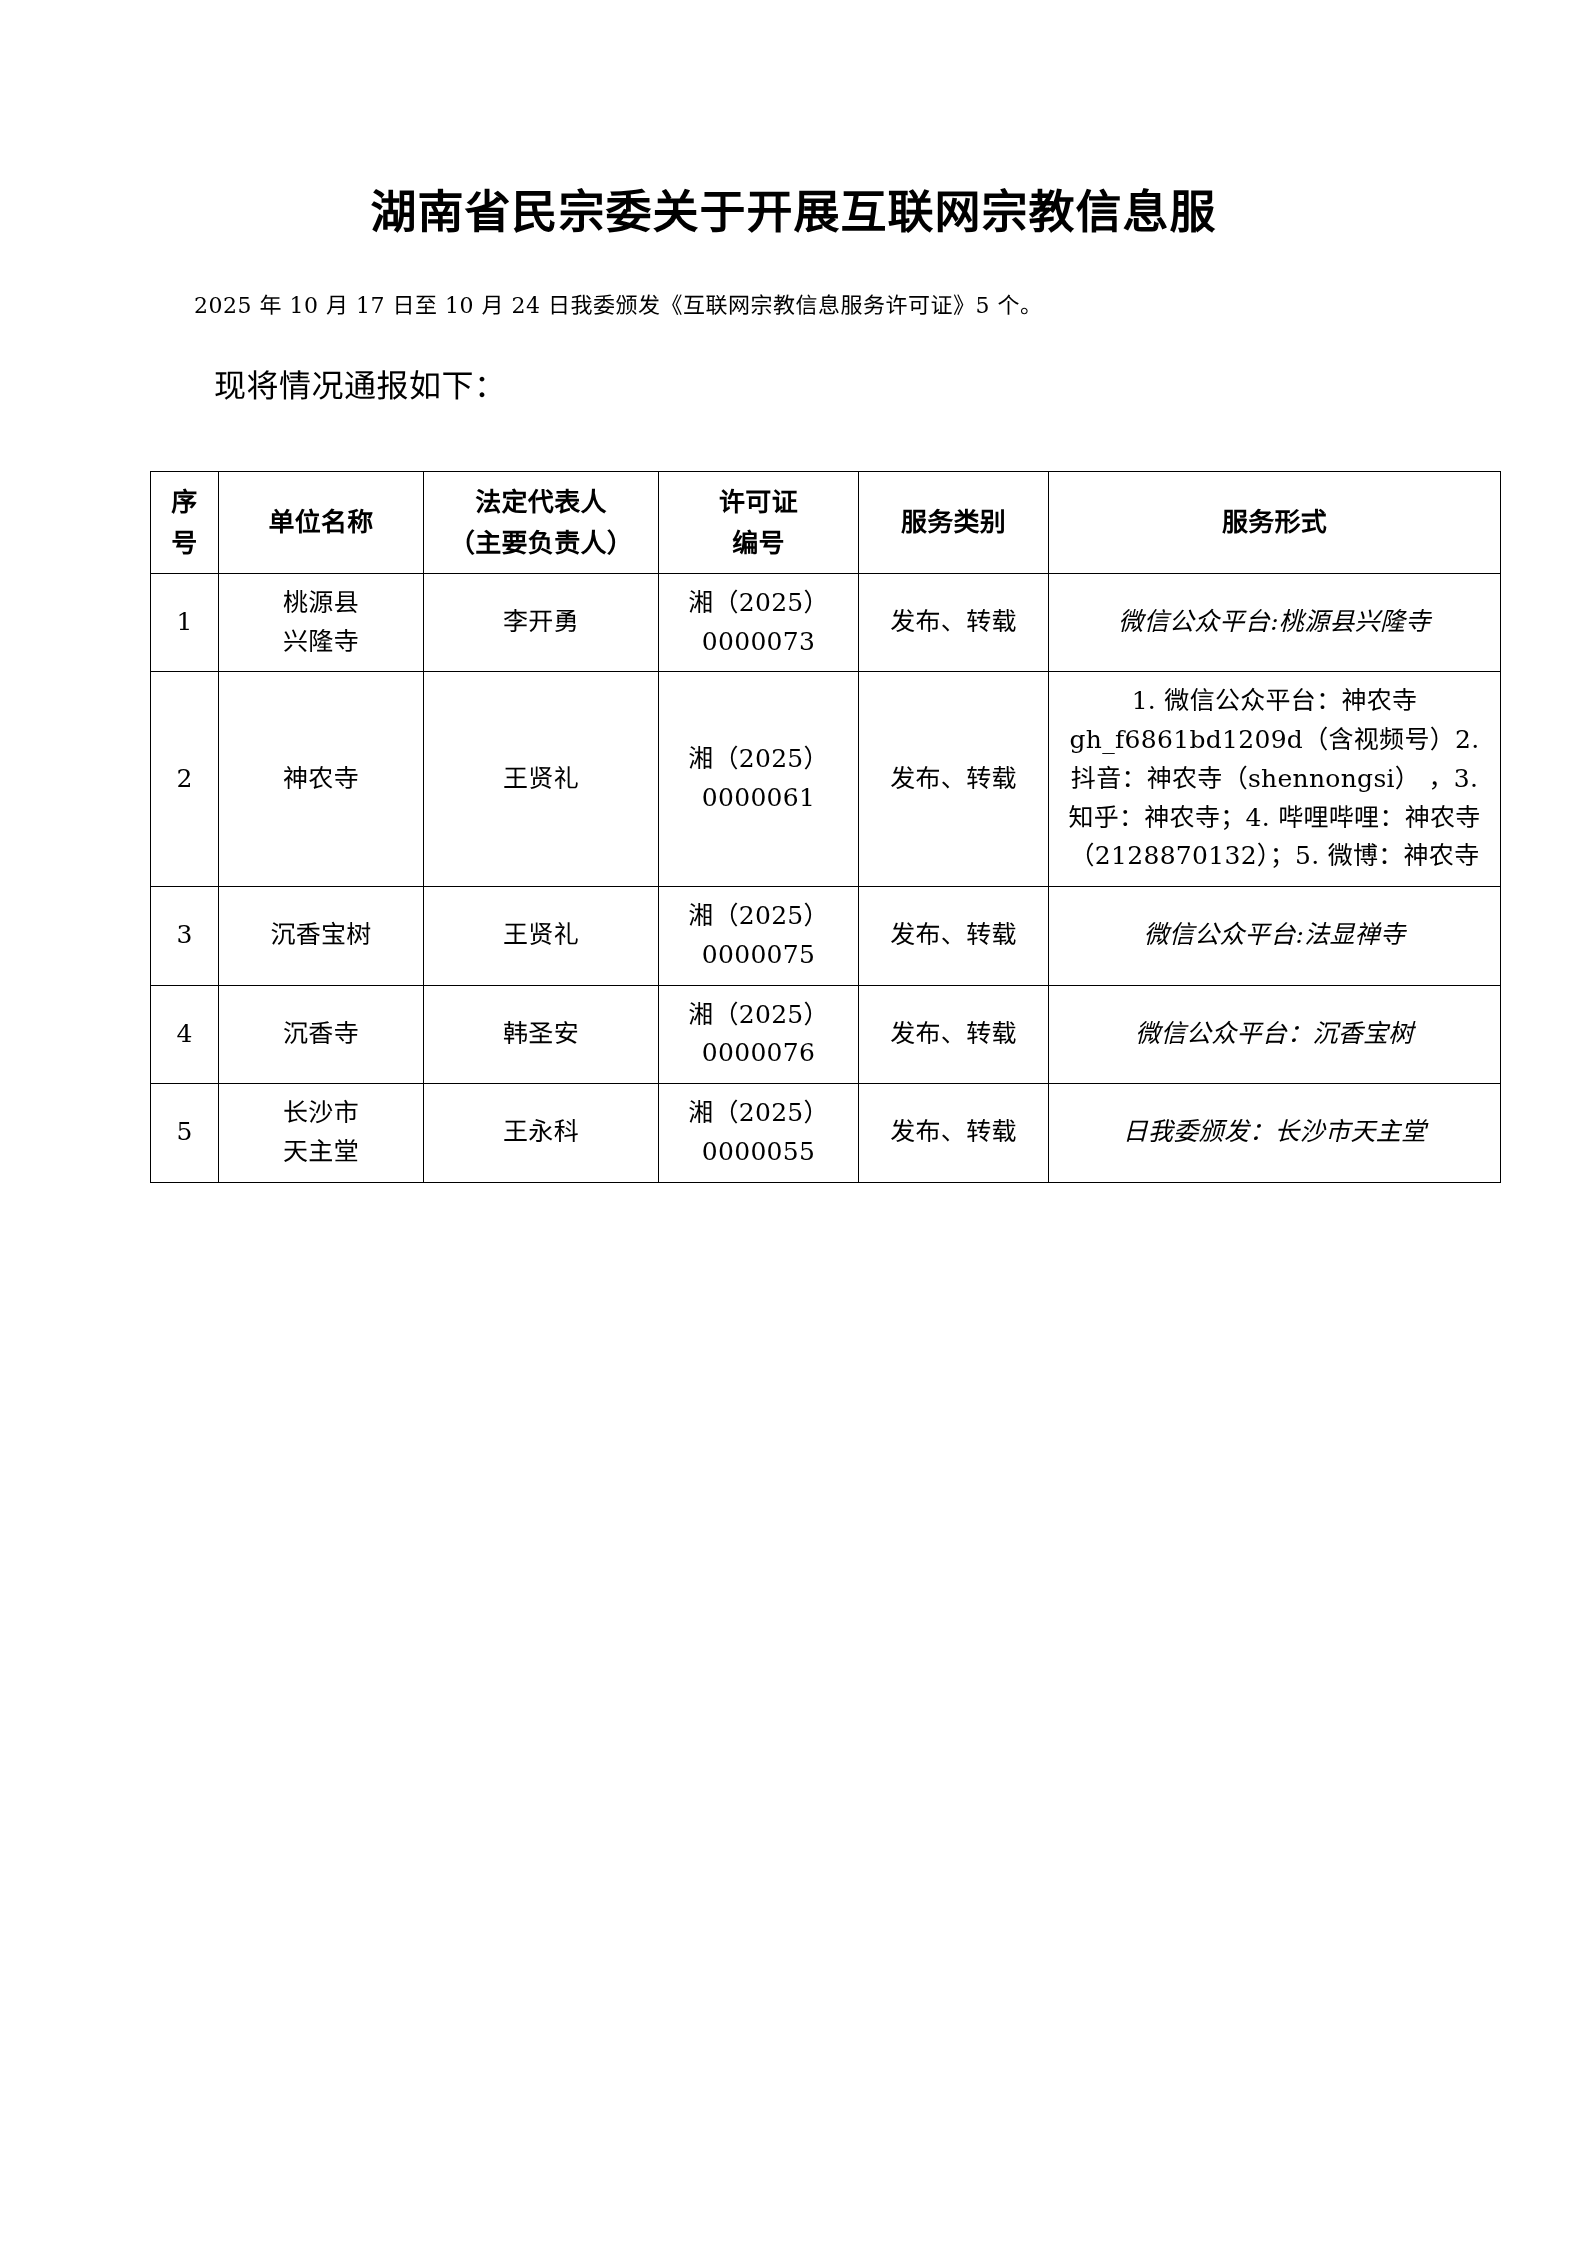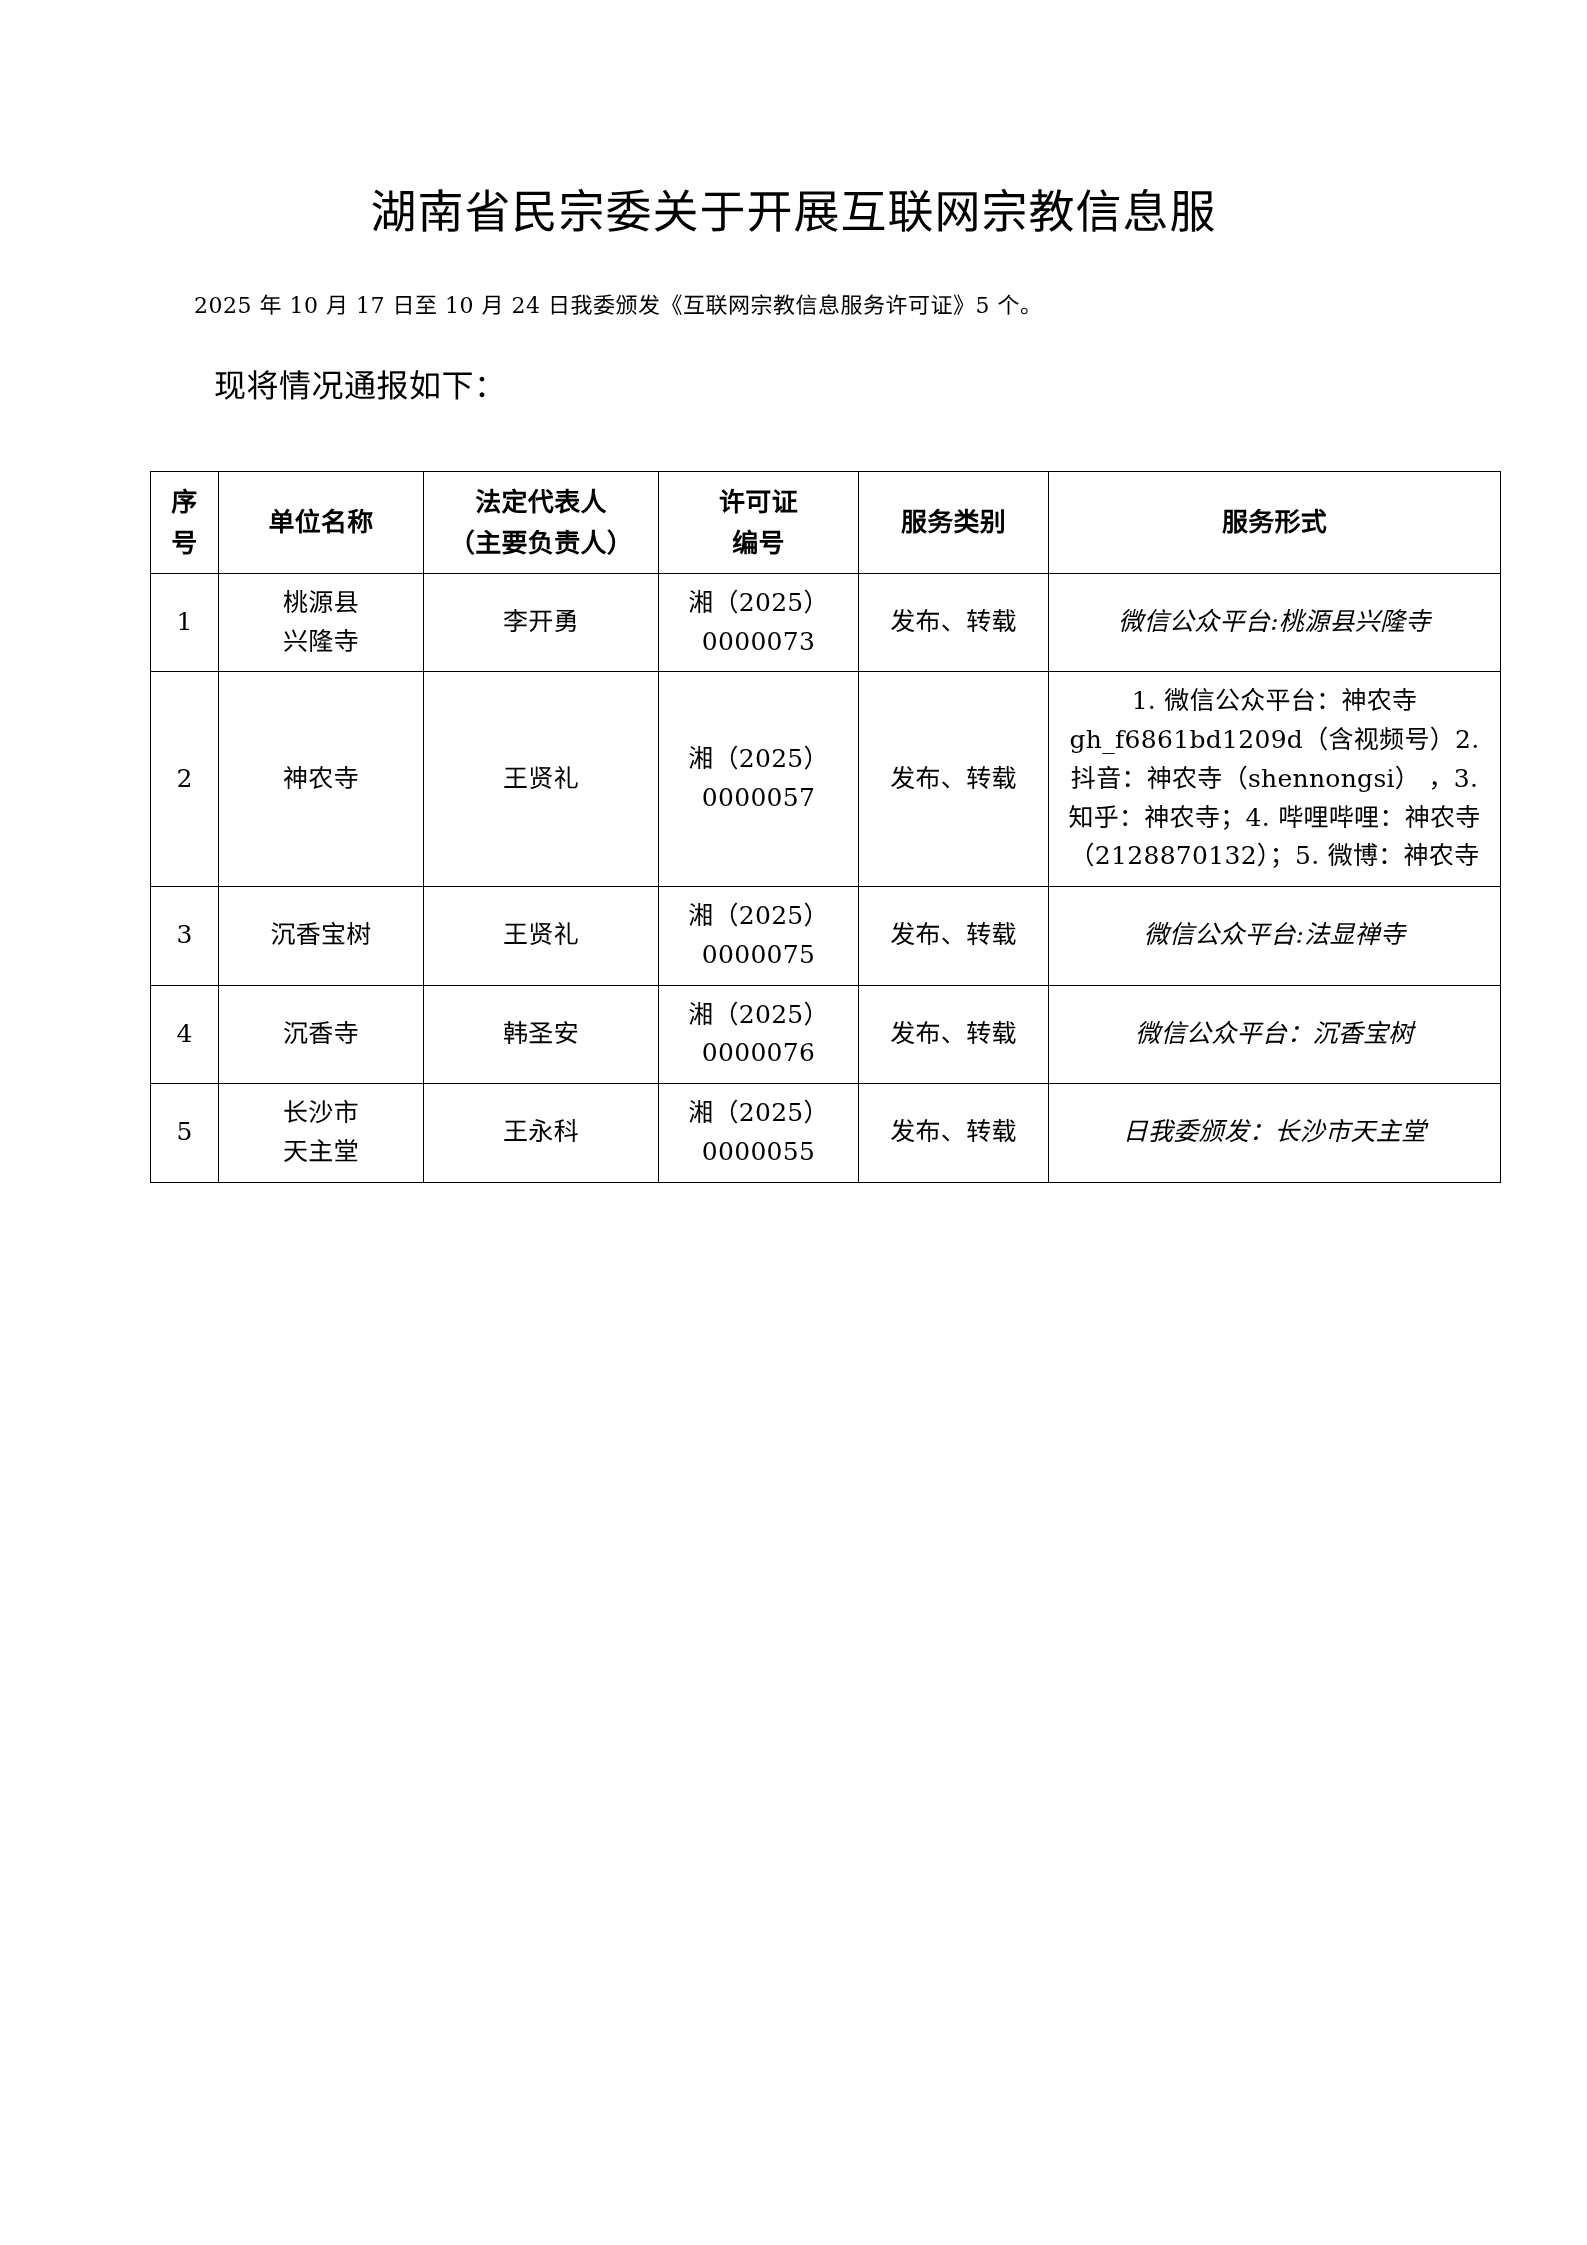--- a/index.html
+++ b/index.html
@@ -17,21 +17,21 @@
   }
   .page {
     position: relative;
     width: 1587px;
     min-height: 2245px;
     box-sizing: border-box;
     padding: 150px 150px 80px 150px;
   }
   .doc-title {
     font-size: 46px;
-    font-weight: normal;
+    font-weight: bold;
     line-height: 1.40;
     text-align: center;
     letter-spacing: 1px;
     margin: 30px auto 0 auto;
     width: 1060px;
   }
   .doc-title .line {
     display: block;
   }
   .para {
@@ -172,21 +172,21 @@
         <td class="serial">2</td>
         <td>
           <span class="cell-lines">
             <span>神农寺</span>
           </span>
         </td>
         <td>王贤礼</td>
         <td class="license">
           <span class="cell-lines">
             <span>湘（2025）</span>
-            <span>0000057</span>
+            <span>0000061</span>
           </span>
         </td>
         <td>发布、转载</td>
         <td class="form-cell">1. 微信公众平台：神农寺 gh_f6861bd1209d（含视频号）2. 抖音：神农寺（shennongsi） ，3. 知乎：神农寺；4. 哔哩哔哩：神农寺（2128870132）；5. 微博：神农寺</td>
       </tr>
 
       <tr>
         <td class="serial">3</td>
         <td>
           <span class="cell-lines">

